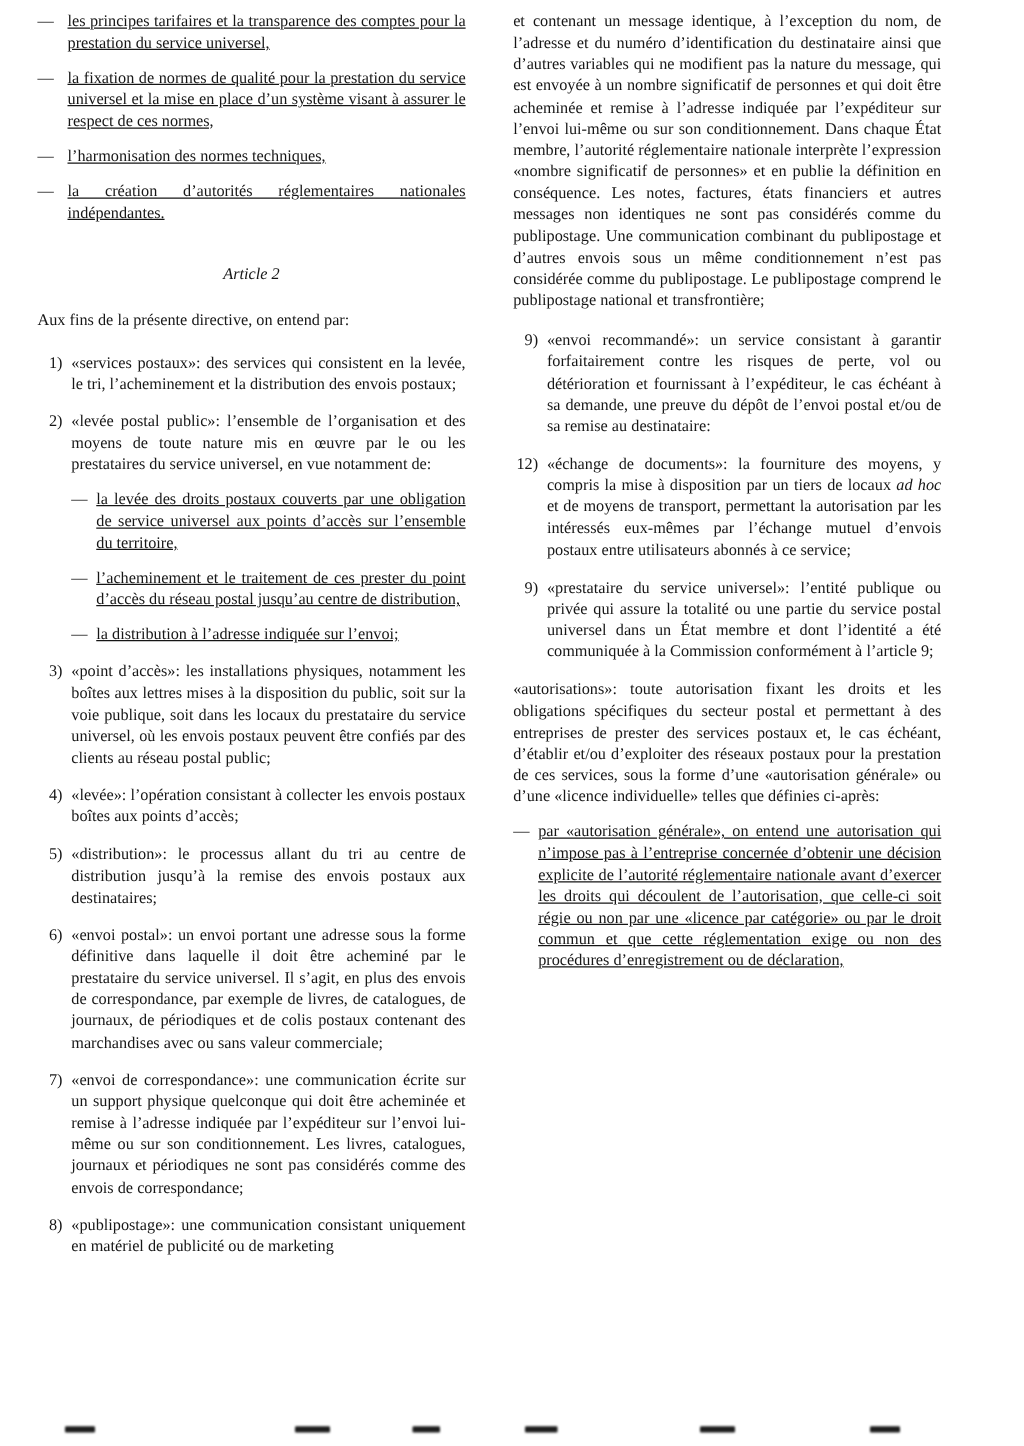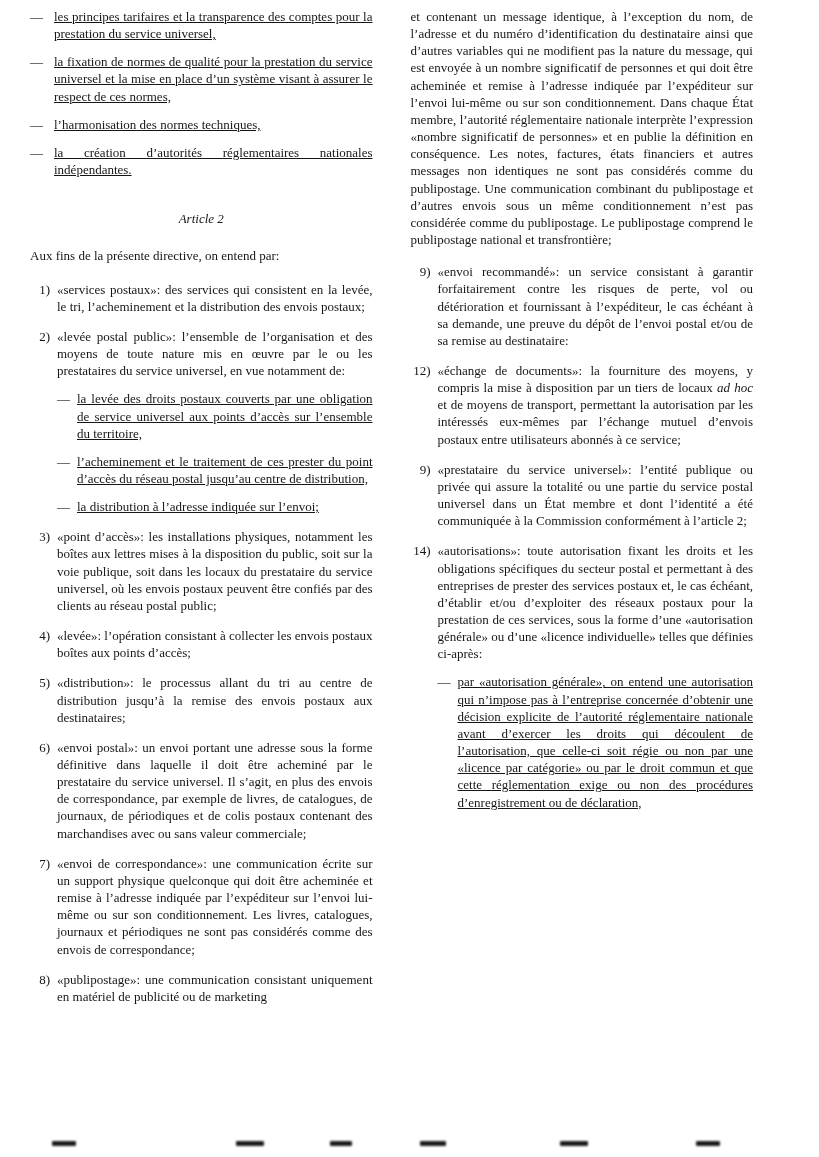--- a/index.html
+++ b/index.html
@@ -136,25 +136,24 @@
         </div>
         <div class="def-item">
           <span class="def-num">12)</span>
           <div class="def-body">
             <div class="def-text"><span>«échange de documents»: la fourniture des moyens, y compris la mise à disposition par un tiers de locaux </span><i>ad hoc</i><span> et de moyens de transport, permettant la autorisation par les intéressés eux-mêmes par l’échange mutuel d’envois postaux entre utilisateurs abonnés à ce service;</span></div>
           </div>
         </div>
         <div class="def-item">
           <span class="def-num">9)</span>
           <div class="def-body">
-            <div class="def-text">«prestataire du service universel»: l’entité publique ou privée qui assure la totalité ou une partie du service postal universel dans un État membre et dont l’identité a été communiquée à la Commission conformément à l’article 2;</div>
+            <div class="def-text">«prestataire du service universel»: l’entité publique ou privée qui assure la totalité ou une partie du service postal universel dans un État membre et dont l’identité a été communiquée à la Commission conformément à l’article 9;</div>
           </div>
         </div>
         <div class="def-item">
-          <span class="def-num">14)</span>
           <div class="def-body">
             <div class="def-text">«autorisations»: toute autorisation fixant les droits et les obligations spécifiques du secteur postal et permettant à des entreprises de prester des services postaux et, le cas échéant, d’établir et/ou d’exploiter des réseaux postaux pour la prestation de ces services, sous la forme d’une «autorisation générale» ou d’une «licence individuelle» telles que définies ci-après:</div>
             <div class="dash-item">
               <span class="dash">—</span>
               <span class="dash-text">par «autorisation générale», on entend une autorisation qui n’impose pas à l’entreprise concernée d’obtenir une décision explicite de l’autorité réglementaire nationale avant d’exercer les droits qui découlent de l’autorisation, que celle-ci soit régie ou non par une «licence par catégorie» ou par le droit commun et que cette réglementation exige ou non des procédures d’enregistrement ou de déclaration,</span>
             </div>
           </div>
         </div>
       </div>
   </div>

